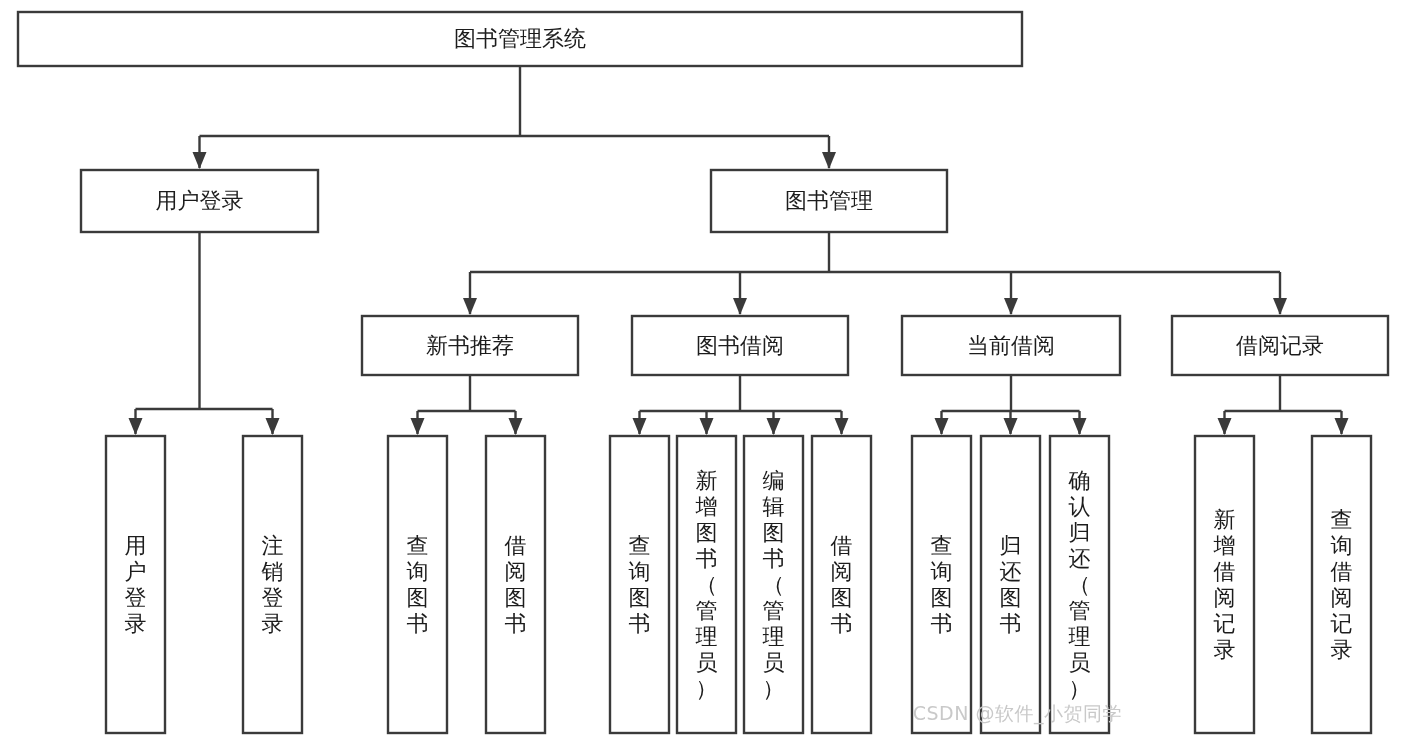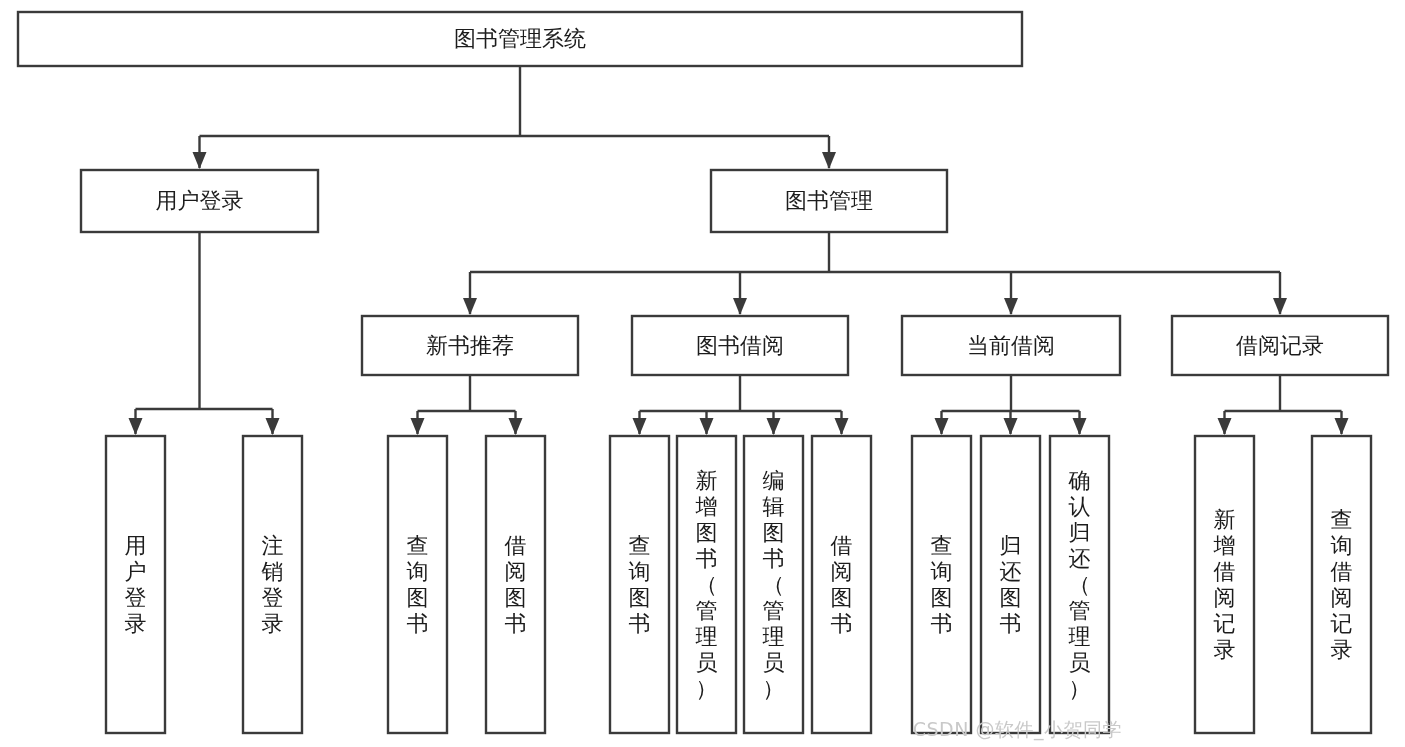--- a/index.html
+++ b/index.html
@@ -49,21 +49,21 @@
   }
   .node-label-v {
     font-family: "DejaVu Sans", "Liberation Sans", sans-serif;
     font-size: 22px;
     fill: #1c1c1c;
     text-anchor: middle;
   }
   .watermark-text {
     position: absolute;
     right: 8px;
-    bottom: 4px;
+    bottom: 20px;
     font-family: "DejaVu Sans", "Liberation Sans", sans-serif;
     font-size: 19px;
     color: #c9c9c9;
     letter-spacing: 0.5px;
     white-space: nowrap;
     user-select: none;
   }
 </style>
 </head>
 <body>

